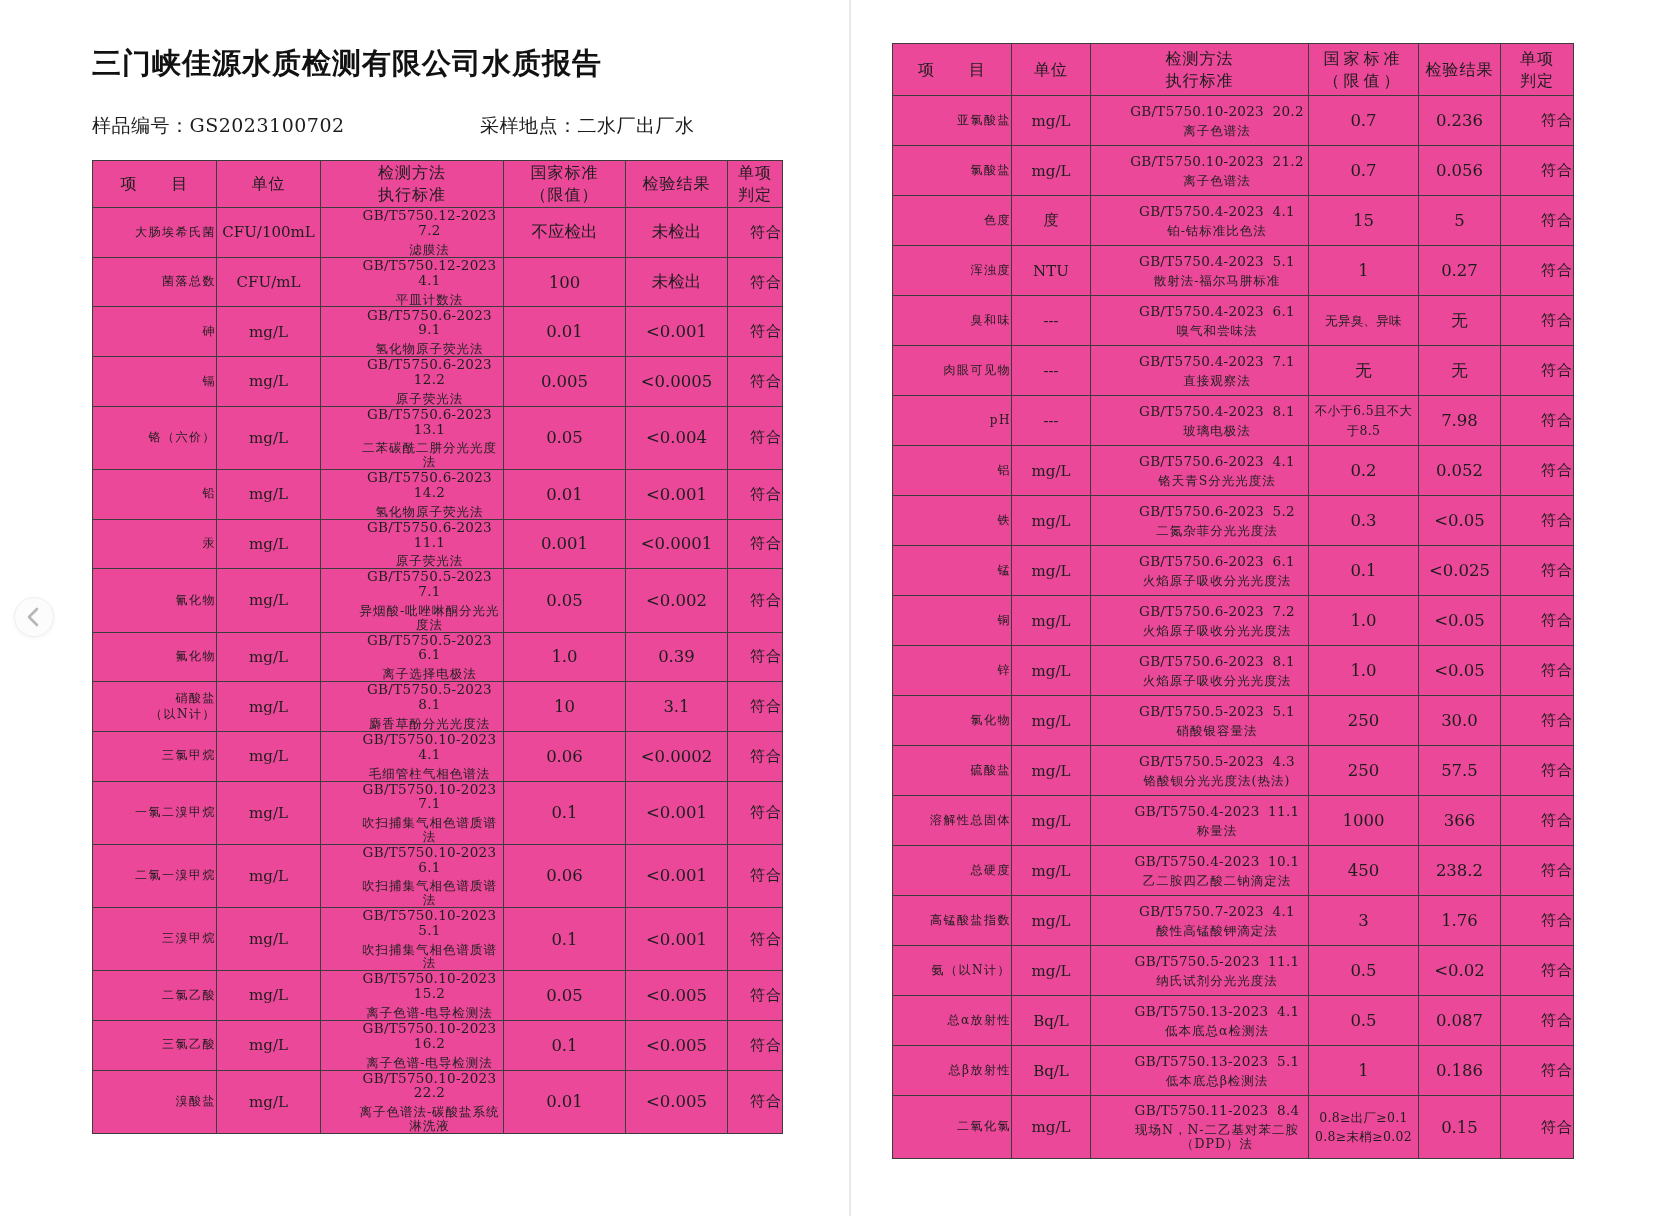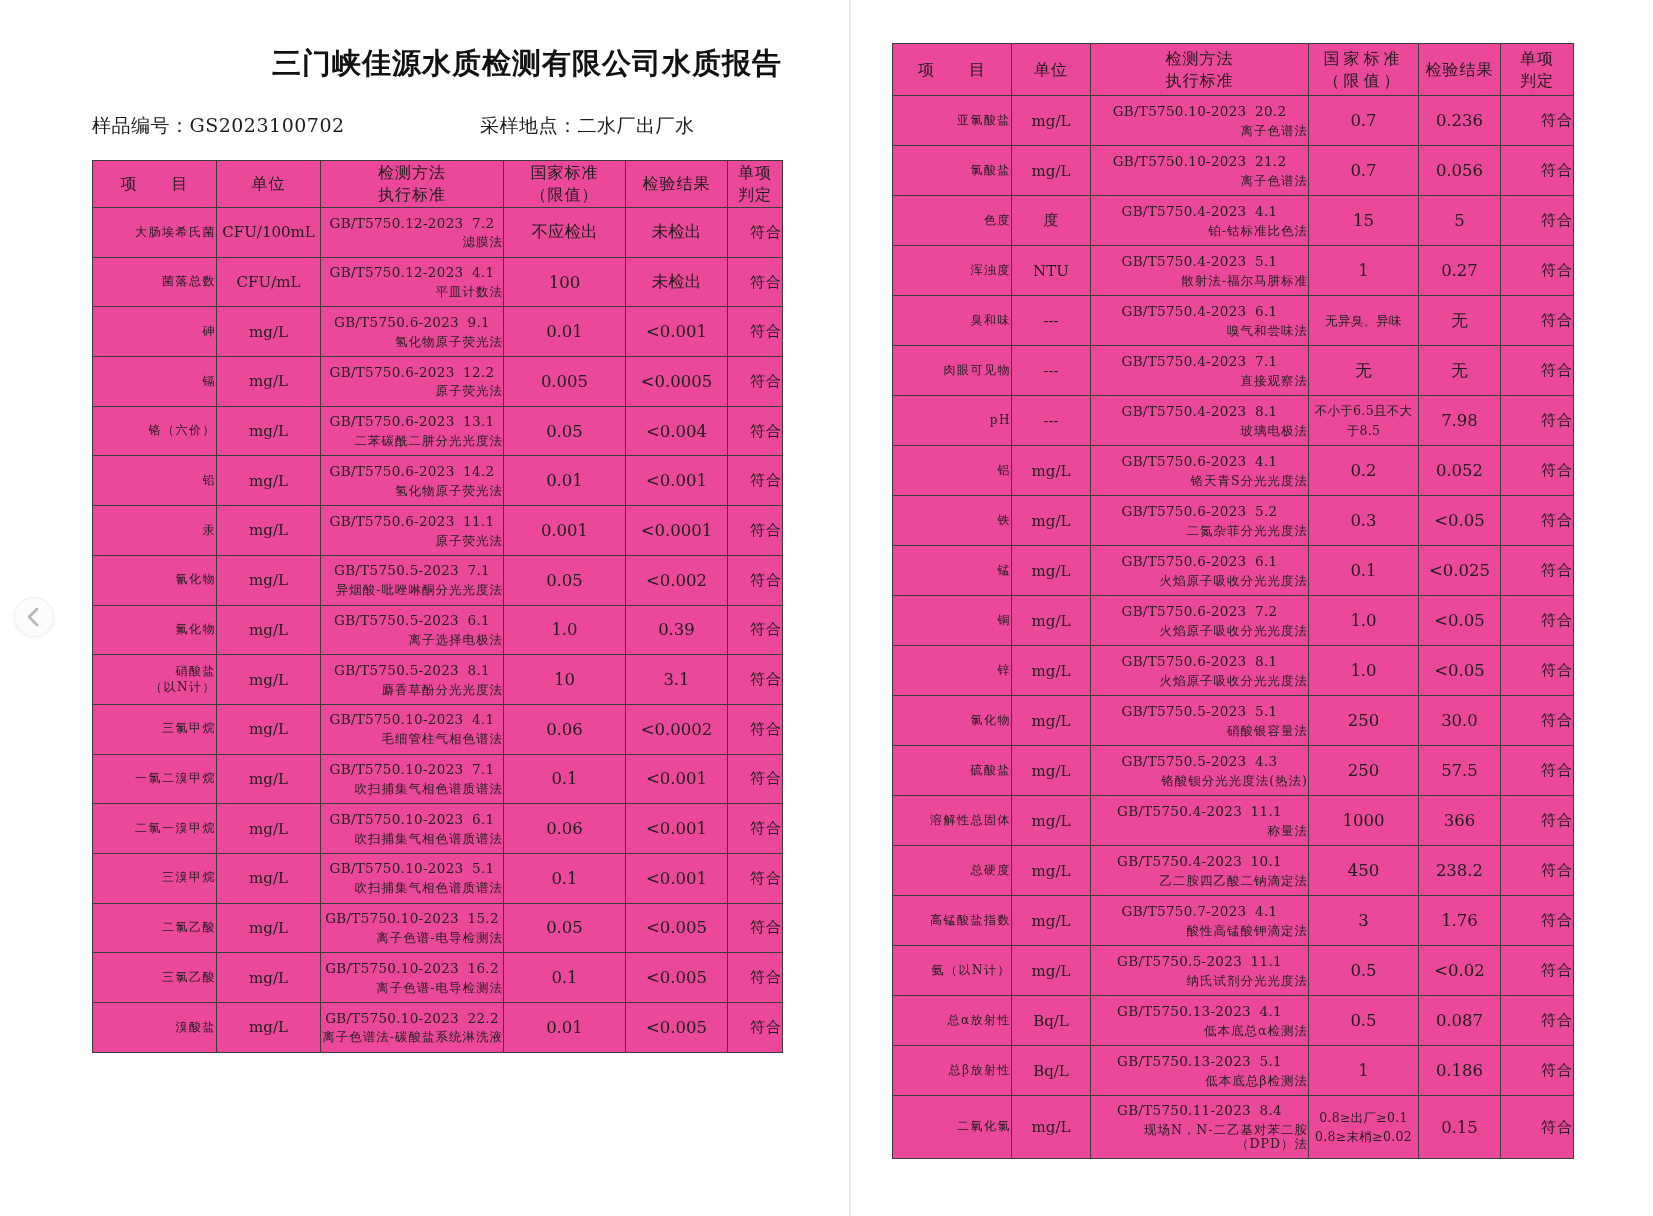--- a/index.html
+++ b/index.html
@@ -11,43 +11,43 @@
   .page-divider{position:absolute;left:849px;top:0;width:2px;height:1216px;background:#e9e9e9;}
   
   .nav-prev{
     position:absolute;left:14px;top:597px;width:38px;height:38px;border-radius:50%;
     background:#fcfcfc;border:1px solid #efefef;box-shadow:0 1px 4px rgba(0,0,0,.05);
     display:flex;align-items:center;justify-content:center;cursor:pointer;
   }
   .nav-prev svg{display:block;}
   
   .report-title{
-    position:absolute;left:92px;top:44px;width:690px;text-align:right;
+    position:absolute;left:92px;top:44px;width:690px;text-align:left;
     font-size:29px;font-weight:bold;letter-spacing:1px;color:#111;
   }
   .meta-line{position:absolute;left:92px;width:690px;font-size:19px;letter-spacing:.5px;}
   .meta-line.l1{top:113px;}
   .meta-line.l2{top:159px;}
   .meta-right{position:absolute;left:388px;top:0;}
   
   table.report{border-collapse:collapse;table-layout:fixed;position:absolute;background:#ec4899;}
   table.table-left{left:92px;top:160px;width:690px;}
   table.table-right{left:892px;top:43px;width:681px;}
   td,th{border:1px solid #3c3c3c;padding:0;overflow:hidden;vertical-align:middle;}
   th{font-weight:normal;font-size:16px;letter-spacing:1px;line-height:1.35;}
   .table-left thead tr{height:47px;}
   .table-left tbody tr{height:49.7px;}
   .table-right thead tr{height:52px;}
   .table-right tbody tr{height:50px;}
   .table-right tbody tr:last-child{height:63px;}
   .c-item{text-align:right;padding-left:12px;font-size:12px;letter-spacing:1.5px;line-height:1.3;}
   .c-unit{text-align:center;font-size:15px;}
-  .c-method{text-align:center;line-height:1.1;}
+  .c-method{text-align:center;line-height:1.1;padding-left:35px;}
   .c-method .m1{font-size:13.5px;word-spacing:4px;letter-spacing:.3px;}
-  .c-method .m2{font-size:12.5px;margin-top:5px;letter-spacing:1px;color:#222;text-align:right;}
+  .c-method .m2{font-size:12.5px;margin-top:5px;letter-spacing:1px;color:#222;}
   .c-std,.c-result{text-align:center;font-size:16.5px;}
   .c-std.small{font-size:12.5px;line-height:1.55;letter-spacing:.3px;}
   .c-judge{text-align:right;font-size:15px;letter-spacing:1px;}
   .table-right th.h-std .hl{letter-spacing:4px;}
   .hl{display:block;}
 </style>
 </head>
 <body>
 
 <div class="page-divider"></div>

